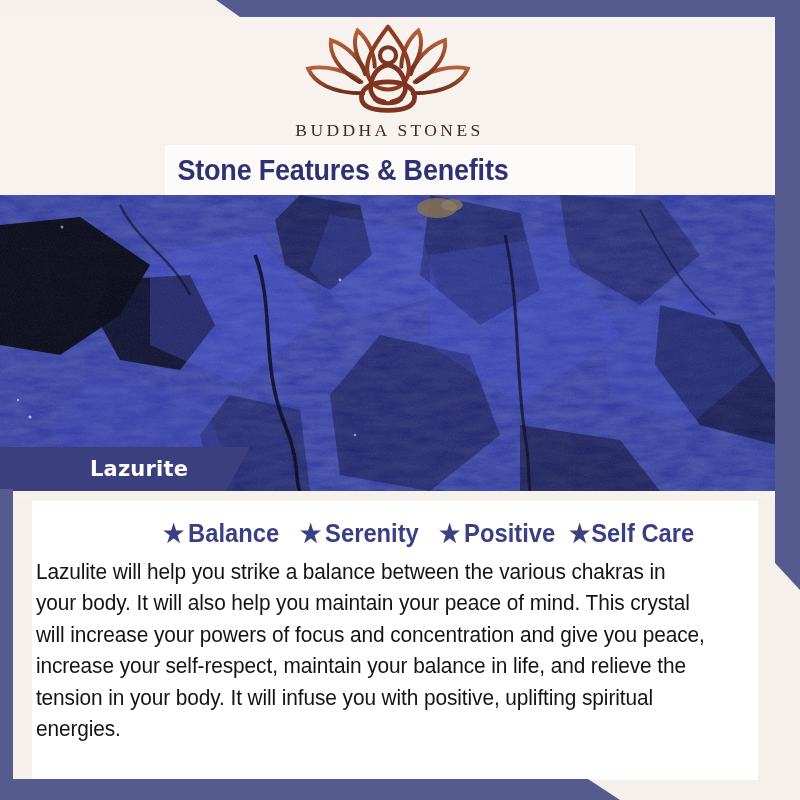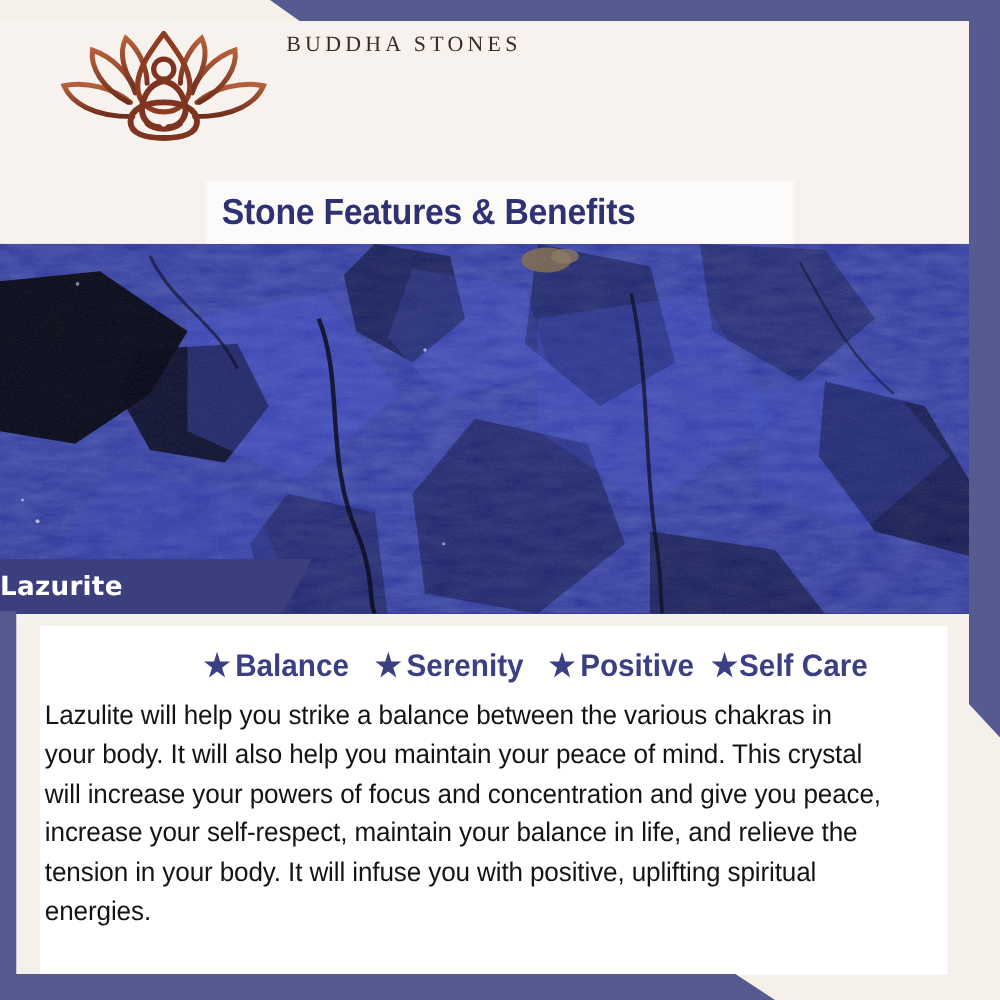--- a/index.html
+++ b/index.html
@@ -35,21 +35,21 @@
   }
 
   
   .header {
     position:absolute; top:17px; left:0; width:776px; height:178px;
     background:#f7f2ee;
     z-index:5;
   }
   .logo-wrap {
     position:absolute; top:6px; left:0; width:776px;
-    display:flex; flex-direction:row; padding-left:36px;
+    display:flex; flex-direction:column; align-items:center;
   }
   .lotus { width:190px; height:95px; display:block; }
   .brand-name {
     font-family:"Liberation Serif", serif;
     font-size:17.5px; letter-spacing:3.4px;
     color:#3b2b22; margin-top:2px; font-weight:400;
     padding-left:3px;
   }
 
   .title-box {
@@ -74,21 +74,21 @@
 
   
   .stone-banner {
     position:absolute; top:447px; left:0; width:250px; height:44px;
     background:#3b3f7e; z-index:8;
     clip-path:polygon(0 0, 250px 0, 226px 44px, 0 44px);
     display:flex; align-items:center;
   }
   .stone-banner-label {
     color:#ffffff; font-size:21px; font-weight:bold;
-    letter-spacing:0.2px; 
+    letter-spacing:0.2px; padding-left:90px;
     font-family:"DejaVu Sans","Liberation Sans", sans-serif;
   }
 
   
   .content-strip {
     position:absolute; top:491px; left:13px; width:763px; height:10px;
     background:#f7f1ec; z-index:3;
   }
   .content {
     position:absolute; top:501px; left:32px; width:726px; height:279px;

